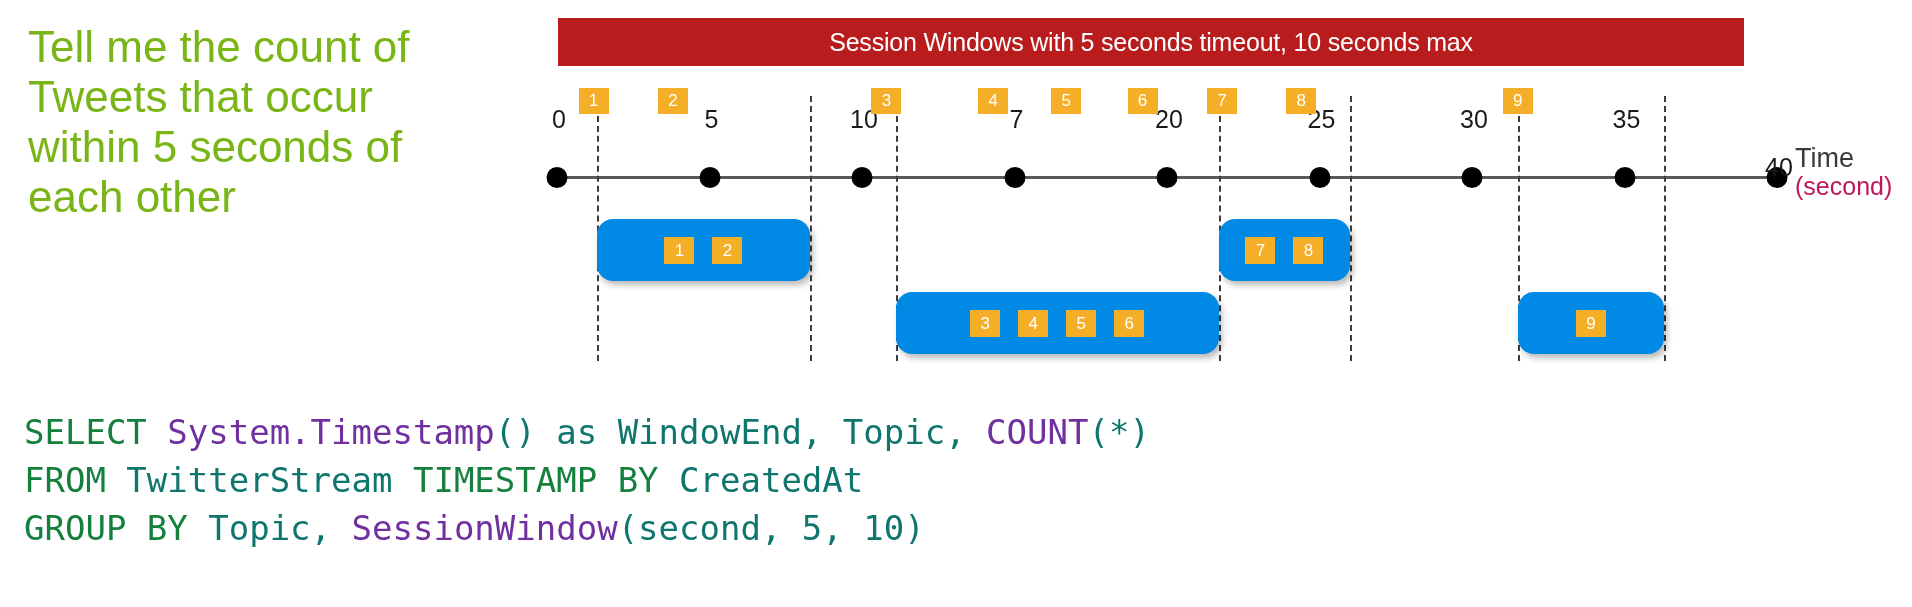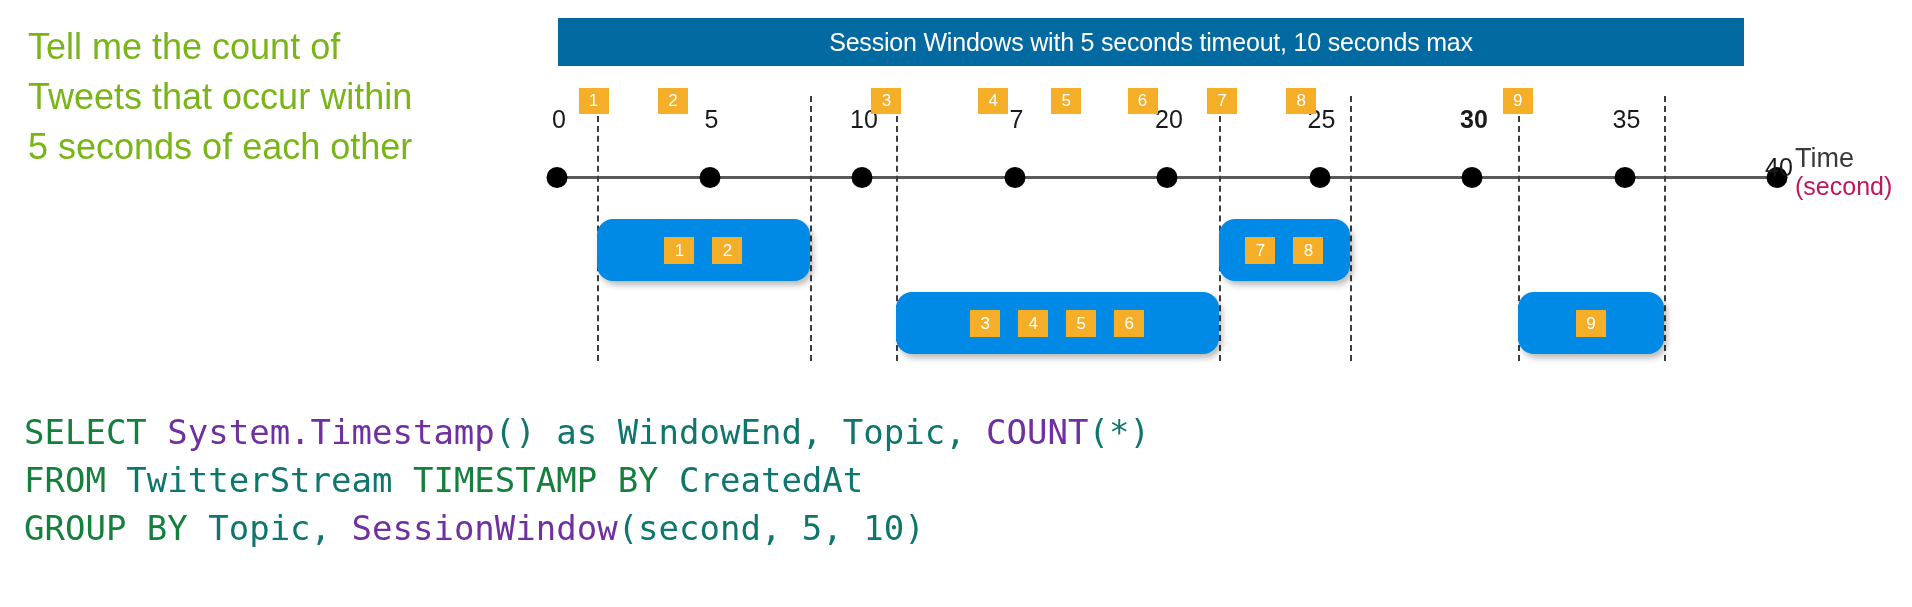--- a/index.html
+++ b/index.html
@@ -15,21 +15,21 @@
     font-family: "Liberation Sans", sans-serif;
   }
 
   
   #question-text {
     position: absolute;
     left: 28px;
     top: 22px;
     width: 410px;
     color: #79B517;
-    font-size: 36px;
+    font-size: 44px;
     line-height: 50px;
     font-family: "Liberation Sans", sans-serif;
     font-weight: 400;
     white-space: pre-wrap;
   }
 
   
   #diagram {
     position: absolute;
     left: 0;
@@ -38,21 +38,21 @@
     height: 400px;
   }
 
   
   #banner {
     position: absolute;
     left: 558px;
     top: 18px;
     width: 1186px;
     height: 48px;
-    background: #0369a1;
+    background: #b91c1c;
   }
   #banner-label {
     position: absolute;
     left: 0; right: 0;
     top: 50%;
     transform: translateY(-50%);
     text-align: center;
     color: #ffffff;
     font-size: 25px;
     font-family: "Liberation Sans", sans-serif;
@@ -198,21 +198,21 @@
       <div class="tick-label" style="left: 711.5px;">5</div>
       <div class="tick-dot" style="left: 862px;"></div>
       <div class="tick-label" style="left: 864px; text-align: center;">10</div>
       <div class="tick-dot" style="left: 1014.5px;"></div>
       <div class="tick-label" style="left: 1016.5px;">7</div>
       <div class="tick-dot" style="left: 1167px;"></div>
       <div class="tick-label" style="left: 1169px;">20</div>
       <div class="tick-dot" style="left: 1319.5px;"></div>
       <div class="tick-label" style="left: 1321.5px;">25</div>
       <div class="tick-dot" style="left: 1472px;"></div>
-      <div class="tick-label" style="left: 1474px; font-weight: bold;">30</div>
+      <div class="tick-label" style="left: 1474px;">30</div>
       <div class="tick-dot" style="left: 1624.5px;"></div>
       <div class="tick-label" style="left: 1626.5px;">35</div>
       <div class="tick-dot" style="left: 1777px;"></div>
       <div class="tick-label" style="left: 1779px; margin-top: 48px;">40</div>
     </div>
   <div id="boundaries-layer">
       <div class="boundary-line" style="left: 596.65px; top: 96px; height: 265px;"></div>
       <div class="boundary-line" style="left: 810.15px; top: 96px; height: 265px;"></div>
       <div class="boundary-line" style="left: 895.55px; top: 96px; height: 265px;"></div>
       <div class="boundary-line" style="left: 1218.85px; top: 96px; height: 265px;"></div>

